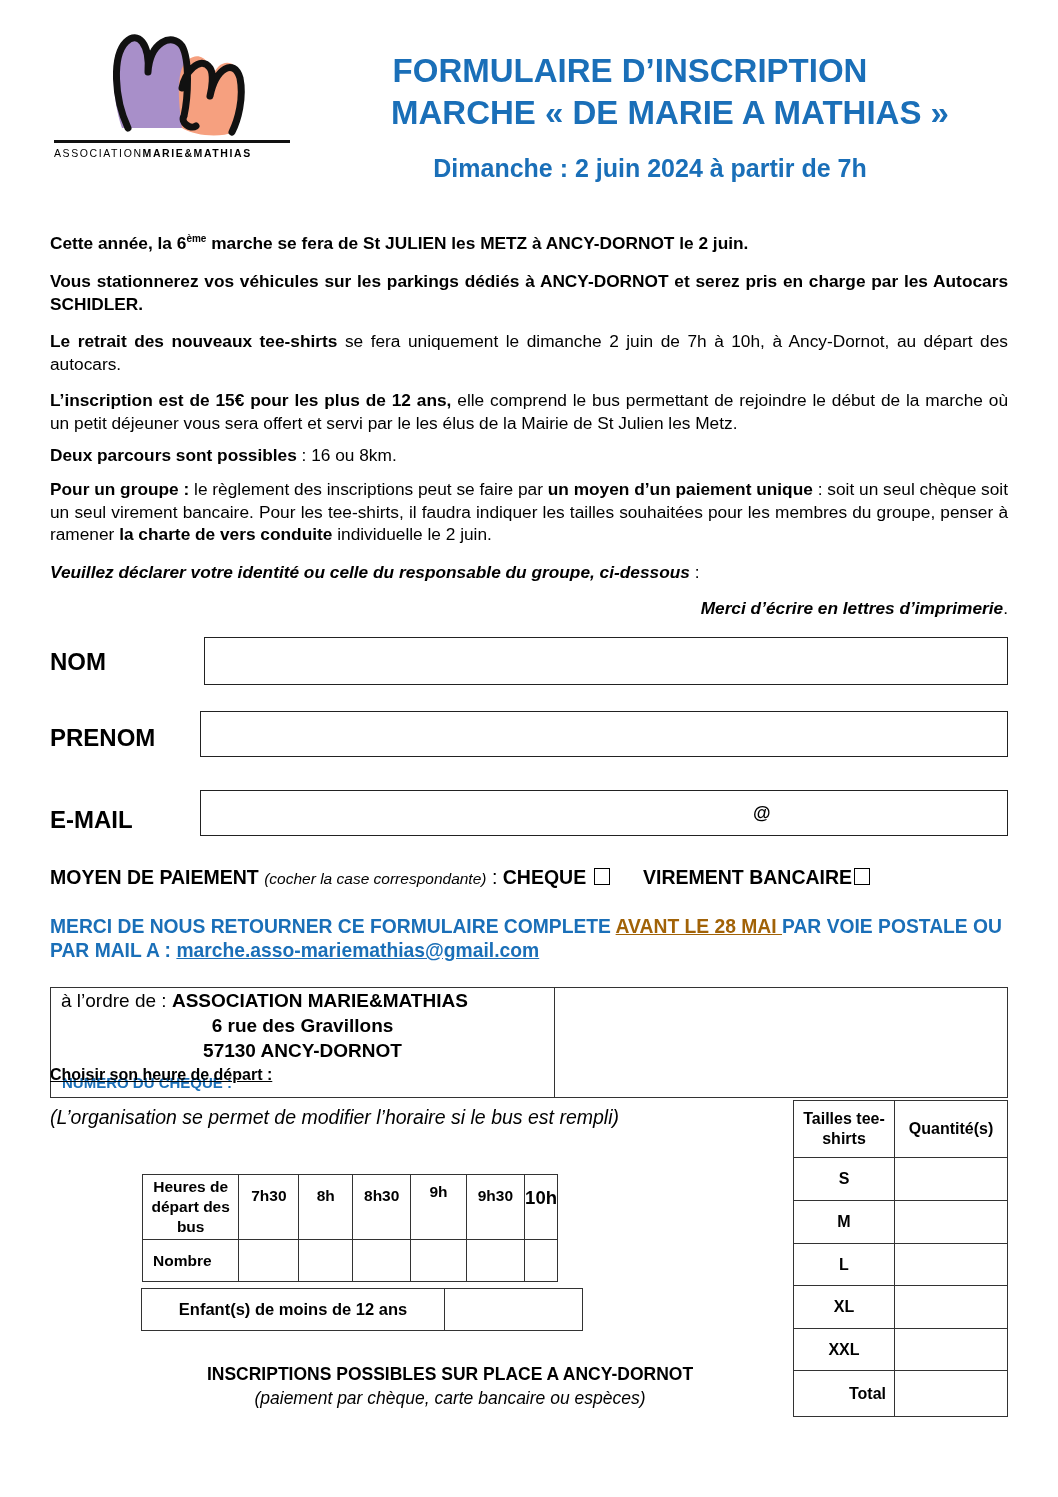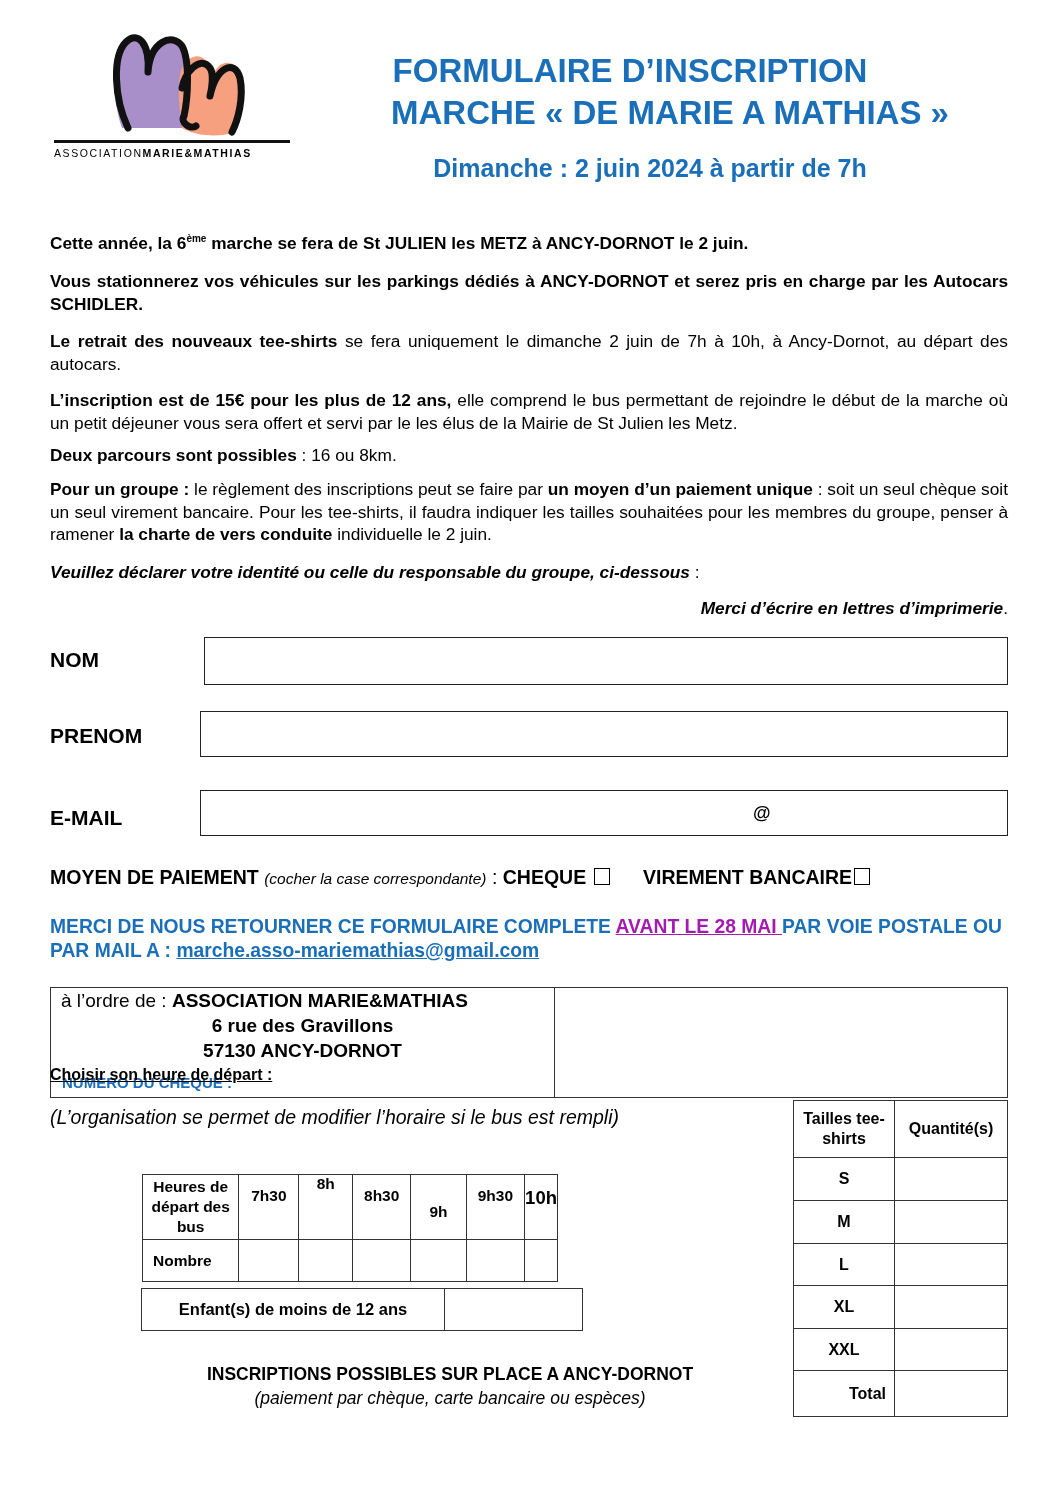--- a/index.html
+++ b/index.html
@@ -1,24 +1,24 @@
 <!DOCTYPE html>
 <html><head>
 <meta charset="utf-8">
 <style>
   html, body { margin: 0; padding: 0; background: #ffffff; }
   body { width: 1058px; height: 1497px; position: relative; overflow: hidden;
          font-family: "Liberation Sans", sans-serif; color: #000; }
   .abs { position: absolute; }
   .blue { color: #1a6fb8; }
-  .red { color: #a21caf; }
+  .red { color: #a16207; }
   b, .b { font-weight: bold; }
   .para { position: absolute; left: 50px; width: 958px; font-size: 17.3px; line-height: 22.5px; text-align: justify; }
   .title { position: absolute; left: 340px; width: 660px; text-align: center; font-weight: bold; color: #1a6fb8; }
-  .field-label { position: absolute; left: 50px; font-size: 21px; font-weight: bold; }
+  .field-label { position: absolute; left: 50px; font-size: 24px; font-weight: bold; }
   .field-box { position: absolute; border: 1.5px solid #222; background: #fff; box-sizing: border-box; }
   table { border-collapse: collapse; position: absolute; }
   td { border: 1.5px solid #333; padding: 0; font-weight: bold; text-align: center; box-sizing: border-box; }
   .checkbox { display: inline-block; width: 14px; height: 15px; border: 1.5px solid #000; vertical-align: -1px; margin-left: 4px; }
   a { color: #1a6fb8; }
 </style>
 </head>
 <body>
 
 <div class="abs" style="left:50px;top:28px;width:245px;height:135px;">
@@ -96,23 +96,23 @@
 </div>
 
 <div class="abs b" style="left:50px;top:1066px;font-size:16px;text-decoration:underline;">Choisir son heure de départ :</div>
 <div class="abs" style="left:50px;top:1106px;font-size:19.5px;font-style:italic;">(L’organisation se permet  de modifier l’horaire si le bus est rempli)</div>
 
 <table style="left:142px;top:1174px;width:416px;font-size:15.5px;">
   <tbody>
       <tr style="height:64px;">
     <td style="width:102px;line-height:20px;padding:2px 4px;">Heures de départ des bus</td>
     <td style="width:65px;vertical-align:top;padding-top:12px;">7h30</td>
-    <td style="width:61px;vertical-align:top;padding-top:0;">8h</td>
+    <td style="width:61px;vertical-align:top;padding-top:12px;">8h</td>
     <td style="width:63px;vertical-align:top;padding-top:12px;">8h30</td>
-    <td style="width:63px;vertical-align:top;padding-top:28px;">9h</td>
+    <td style="width:63px;vertical-align:top;padding-top:8px;">9h</td>
     <td style="width:63px;vertical-align:top;padding-top:12px;">9h30</td>
     <td style="vertical-align:top;padding-top:12px;font-size:18.5px;">10h</td>
   </tr>
   <tr style="height:42px;">
     <td style="text-align:left;padding-left:10px;">Nombre</td>
     <td></td>
     <td></td>
     <td></td>
     <td></td>
     <td></td>

